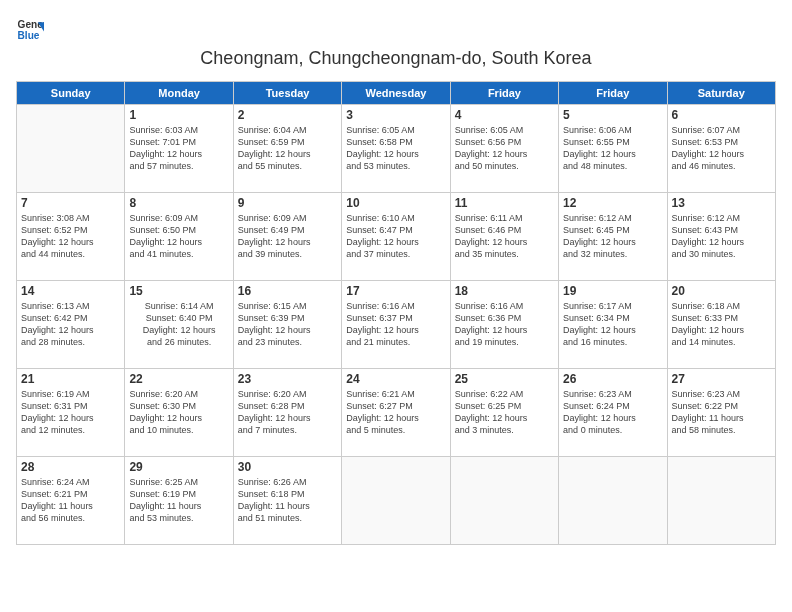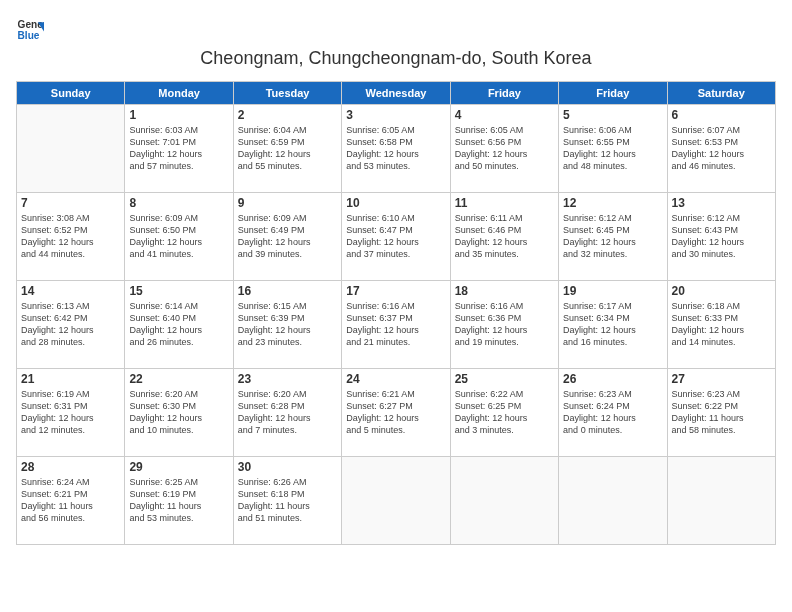--- a/index.html
+++ b/index.html
@@ -205,21 +205,21 @@
       <tr>
         <td>
           <div class="day-number">14</div>
           <div class="day-info" style="white-space: pre-line;">Sunrise: 6:13 AM
 Sunset: 6:42 PM
 Daylight: 12 hours
 and 28 minutes.</div>
         </td>
         <td>
           <div class="day-number">15</div>
-          <div class="day-info" style="white-space: pre-line;">Sunrise: 6:14 AM
+          <div class="day-info" style="white-space: pre-line; text-align: center;">Sunrise: 6:14 AM
 Sunset: 6:40 PM
 Daylight: 12 hours
 and 26 minutes.</div>
         </td>
         <td>
           <div class="day-number">16</div>
           <div class="day-info" style="white-space: pre-line;">Sunrise: 6:15 AM
 Sunset: 6:39 PM
 Daylight: 12 hours
 and 23 minutes.</div>

